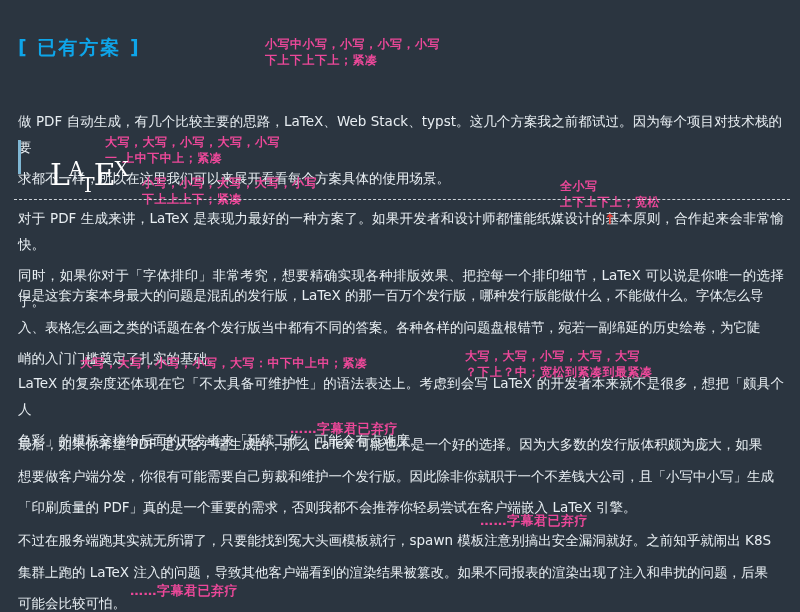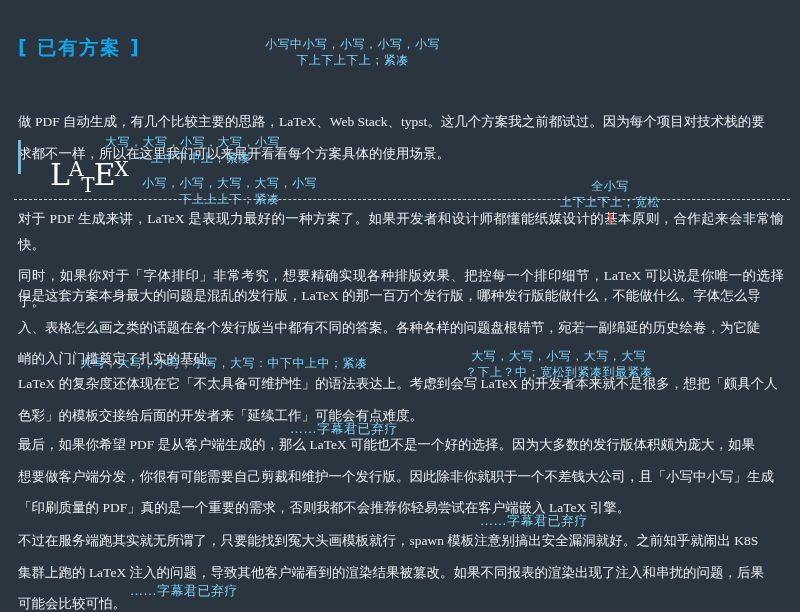--- a/index.html
+++ b/index.html
@@ -14,31 +14,30 @@
     position:relative;
   }
   .page{position:relative;width:800px;height:612px;box-sizing:border-box;padding:10px 18px 0 18px;}
   .title{
     font-size:19px;
     font-weight:bold;
     letter-spacing:2px;
     color:#0ea5e9;
     margin:19px 0 10px 0;
   }
-  p{margin:0 0 6px 0;text-align:justify;font-family:Liberation Serif, serif;}
+  p{margin:0 0 6px 0;text-align:justify;}
   .para{margin-bottom:14px;}
   .ann{
-    color:#7dd3fc;
+    color:#ec4899;
     font-size:12px;
-    font-weight:normal;
+    font-weight:bold;
     line-height:1.35;
     position:absolute;
     white-space:pre;
     letter-spacing:0.5px;
-    text-align:center;
   }
   .ann.small{font-size:13px;}
   .divider{
     position:absolute;
     left:14px;right:10px;
     border-top:1.5px dashed #e8eef2;
     opacity:.85;
   }
   .latex-big{
     position:relative;

